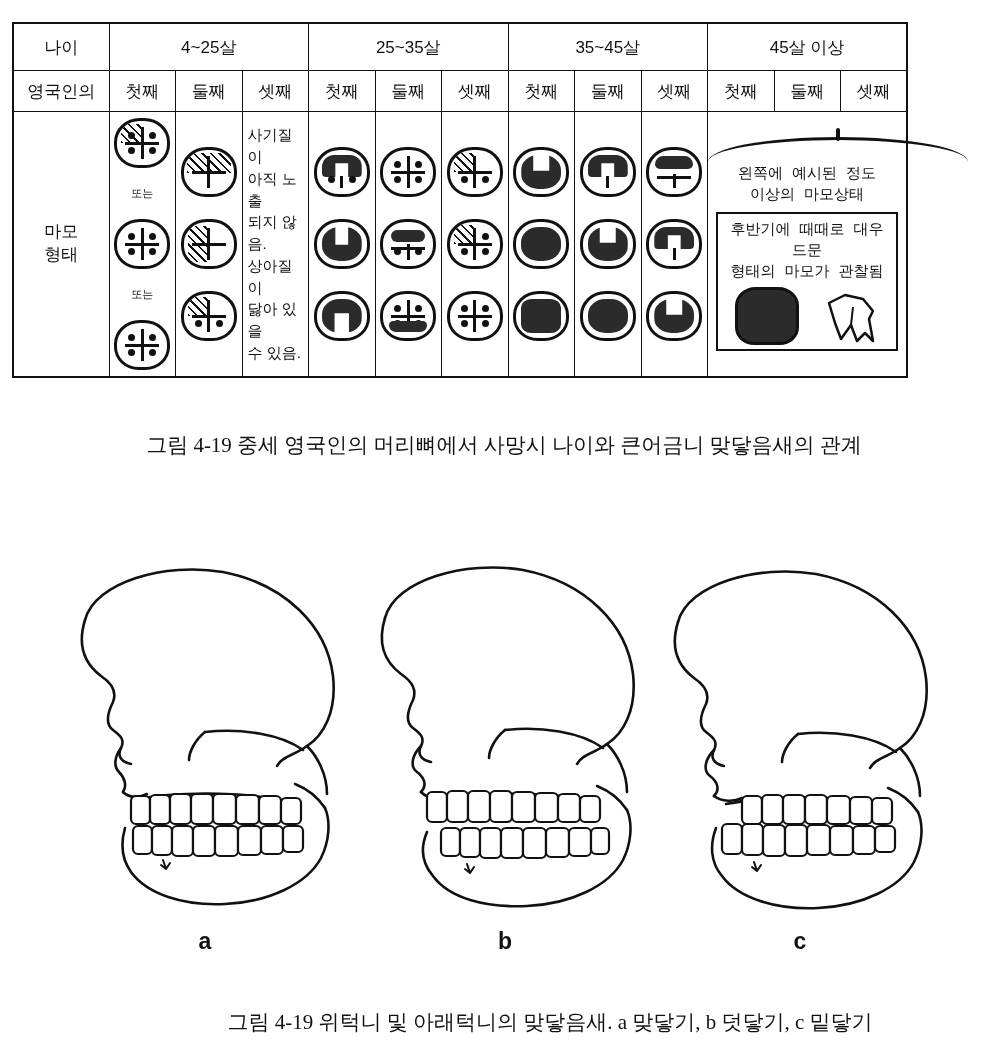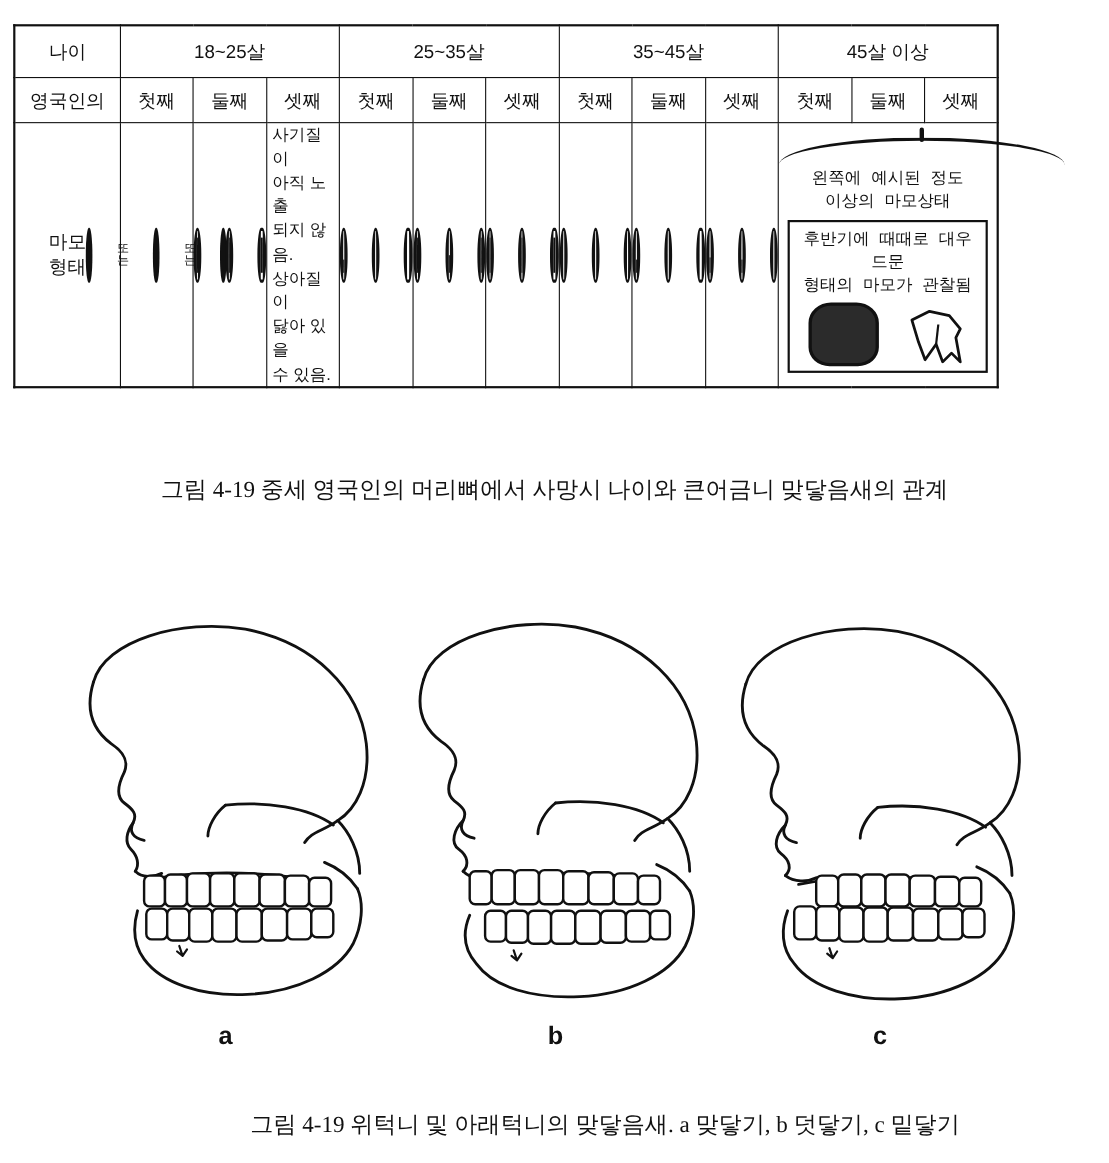--- a/index.html
+++ b/index.html
@@ -44,20 +44,21 @@
   .col-label { width: 96px; }
 
   .label-cell {
     font-size: 18px;
     line-height: 1.35;
   }
 
   
   .tooth-stack {
     display: flex;
+    flex-direction: column;
     align-items: center;
     justify-content: center;
     gap: 22px;
     height: 100%;
     padding: 6px 0;
     box-sizing: border-box;
   }
   .orlabel {
     font-size: 11px;
     line-height: 1;
@@ -238,21 +239,21 @@
 
 <div class="table-wrap">
   <table class="wear-table">
     <colgroup>
       <col class="col-label">
       <col span="12">
     </colgroup>
     <tbody>
       <tr class="row-age">
         <td>나이</td>
-        <td colspan="3">18~25살</td>
+        <td colspan="3">4~25살</td>
         <td colspan="3">25~35살</td>
         <td colspan="3">35~45살</td>
         <td colspan="3">45살 이상</td>
       </tr>
 
       <tr class="row-molar">
         <td>영국인의</td>
         <td>첫째</td>
         <td>둘째</td>
         <td>셋째</td>

